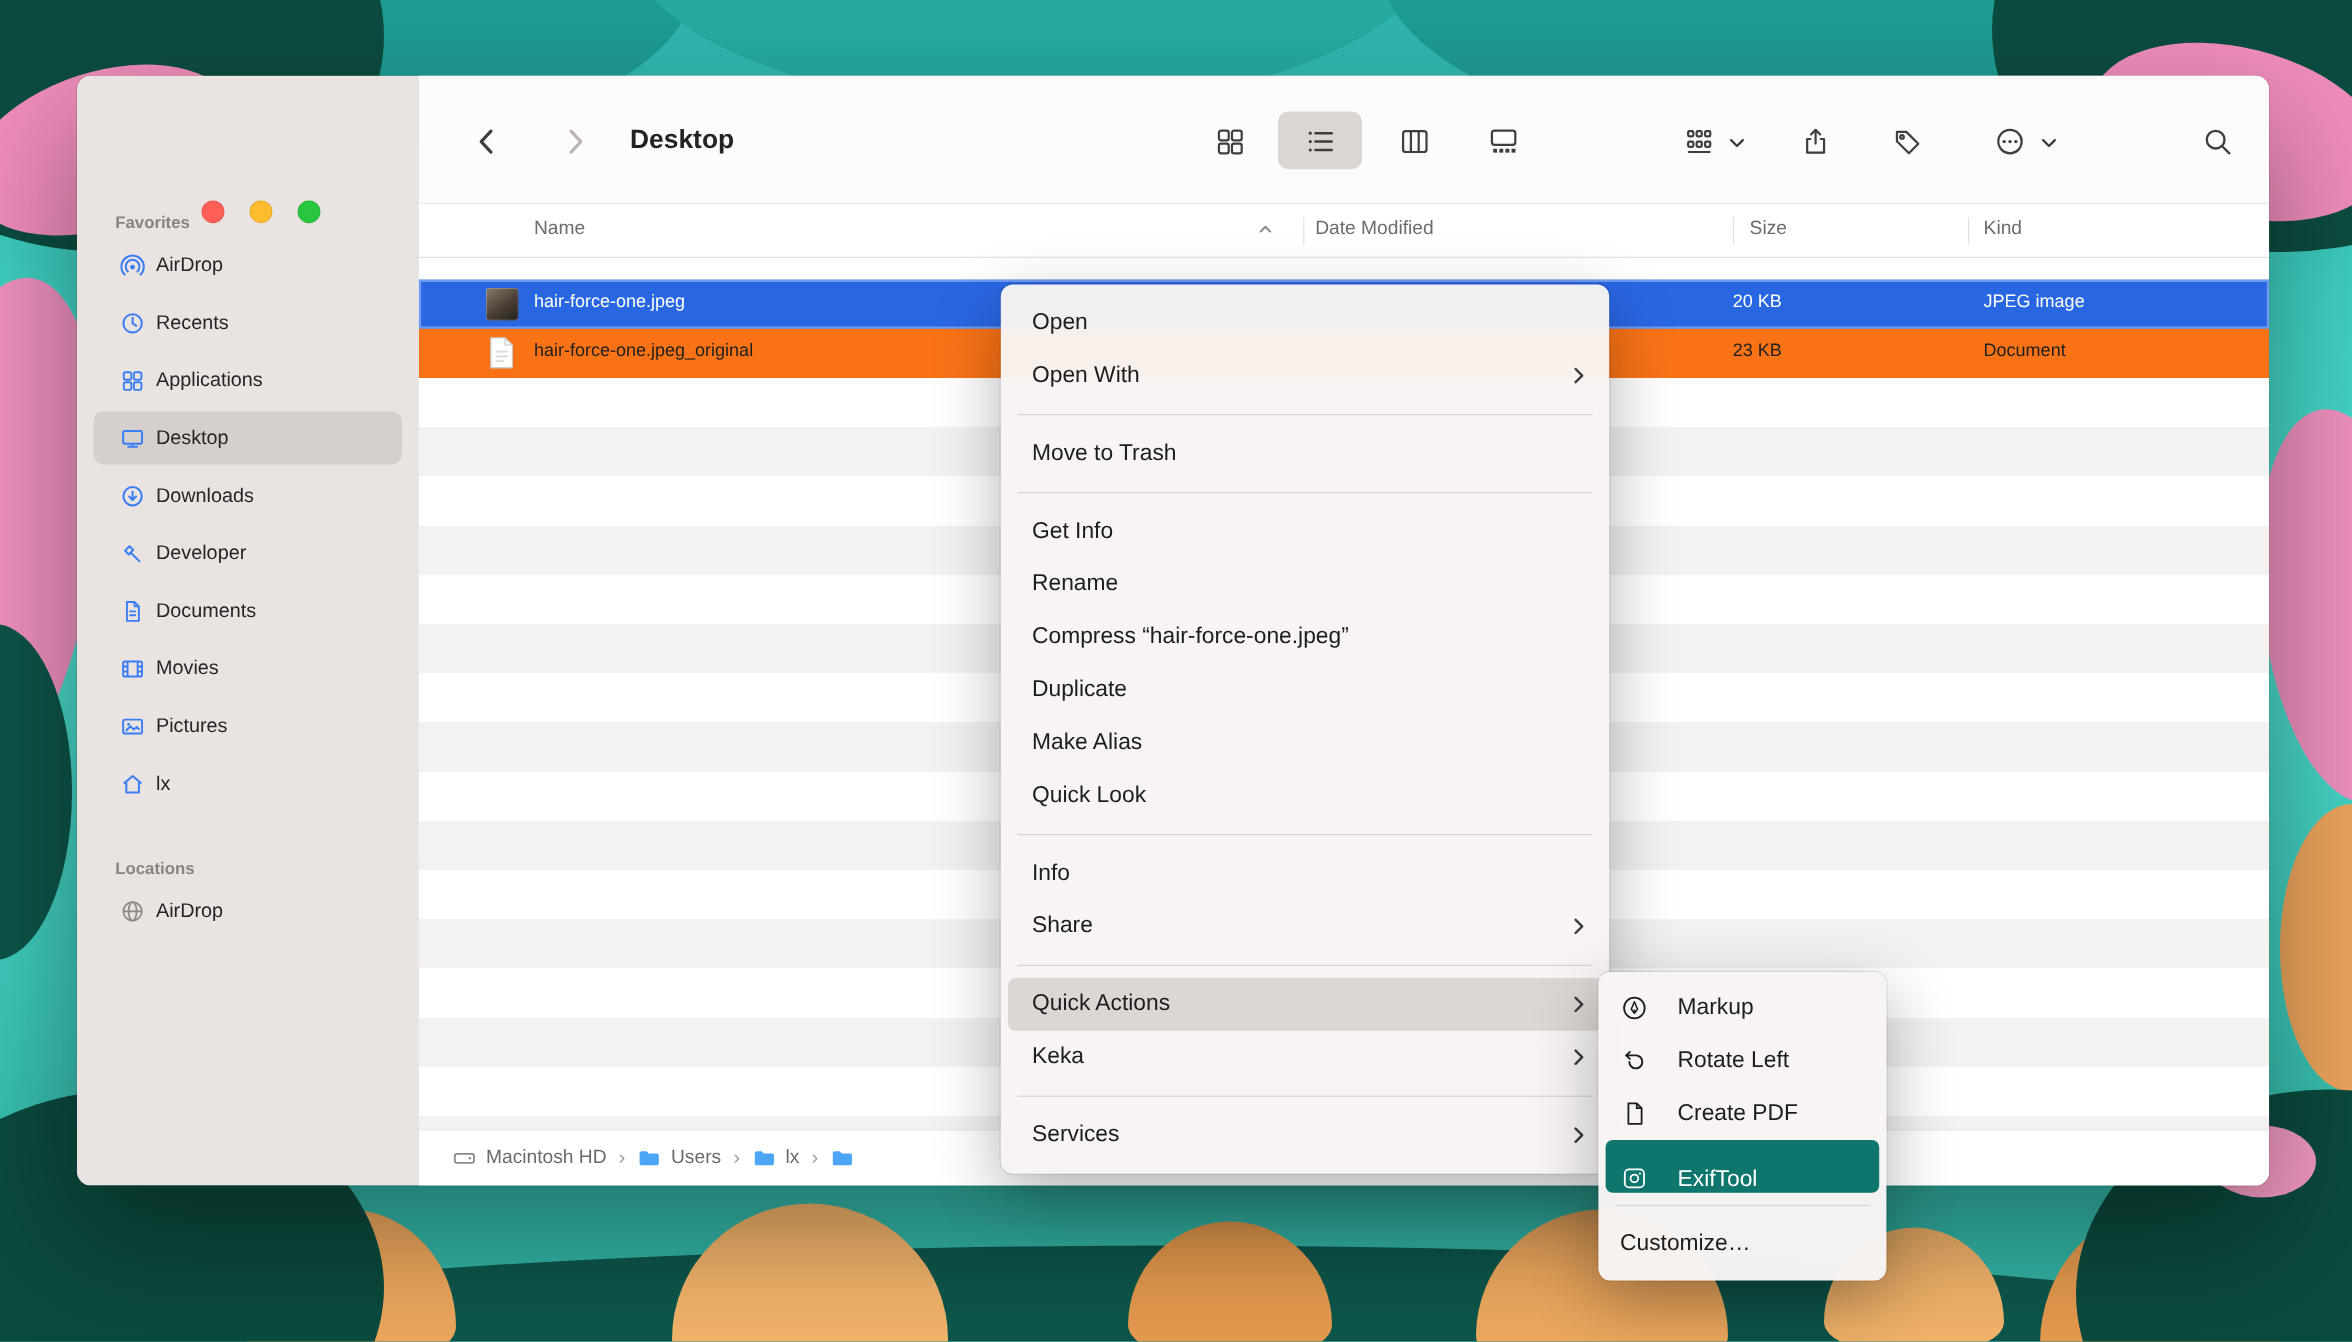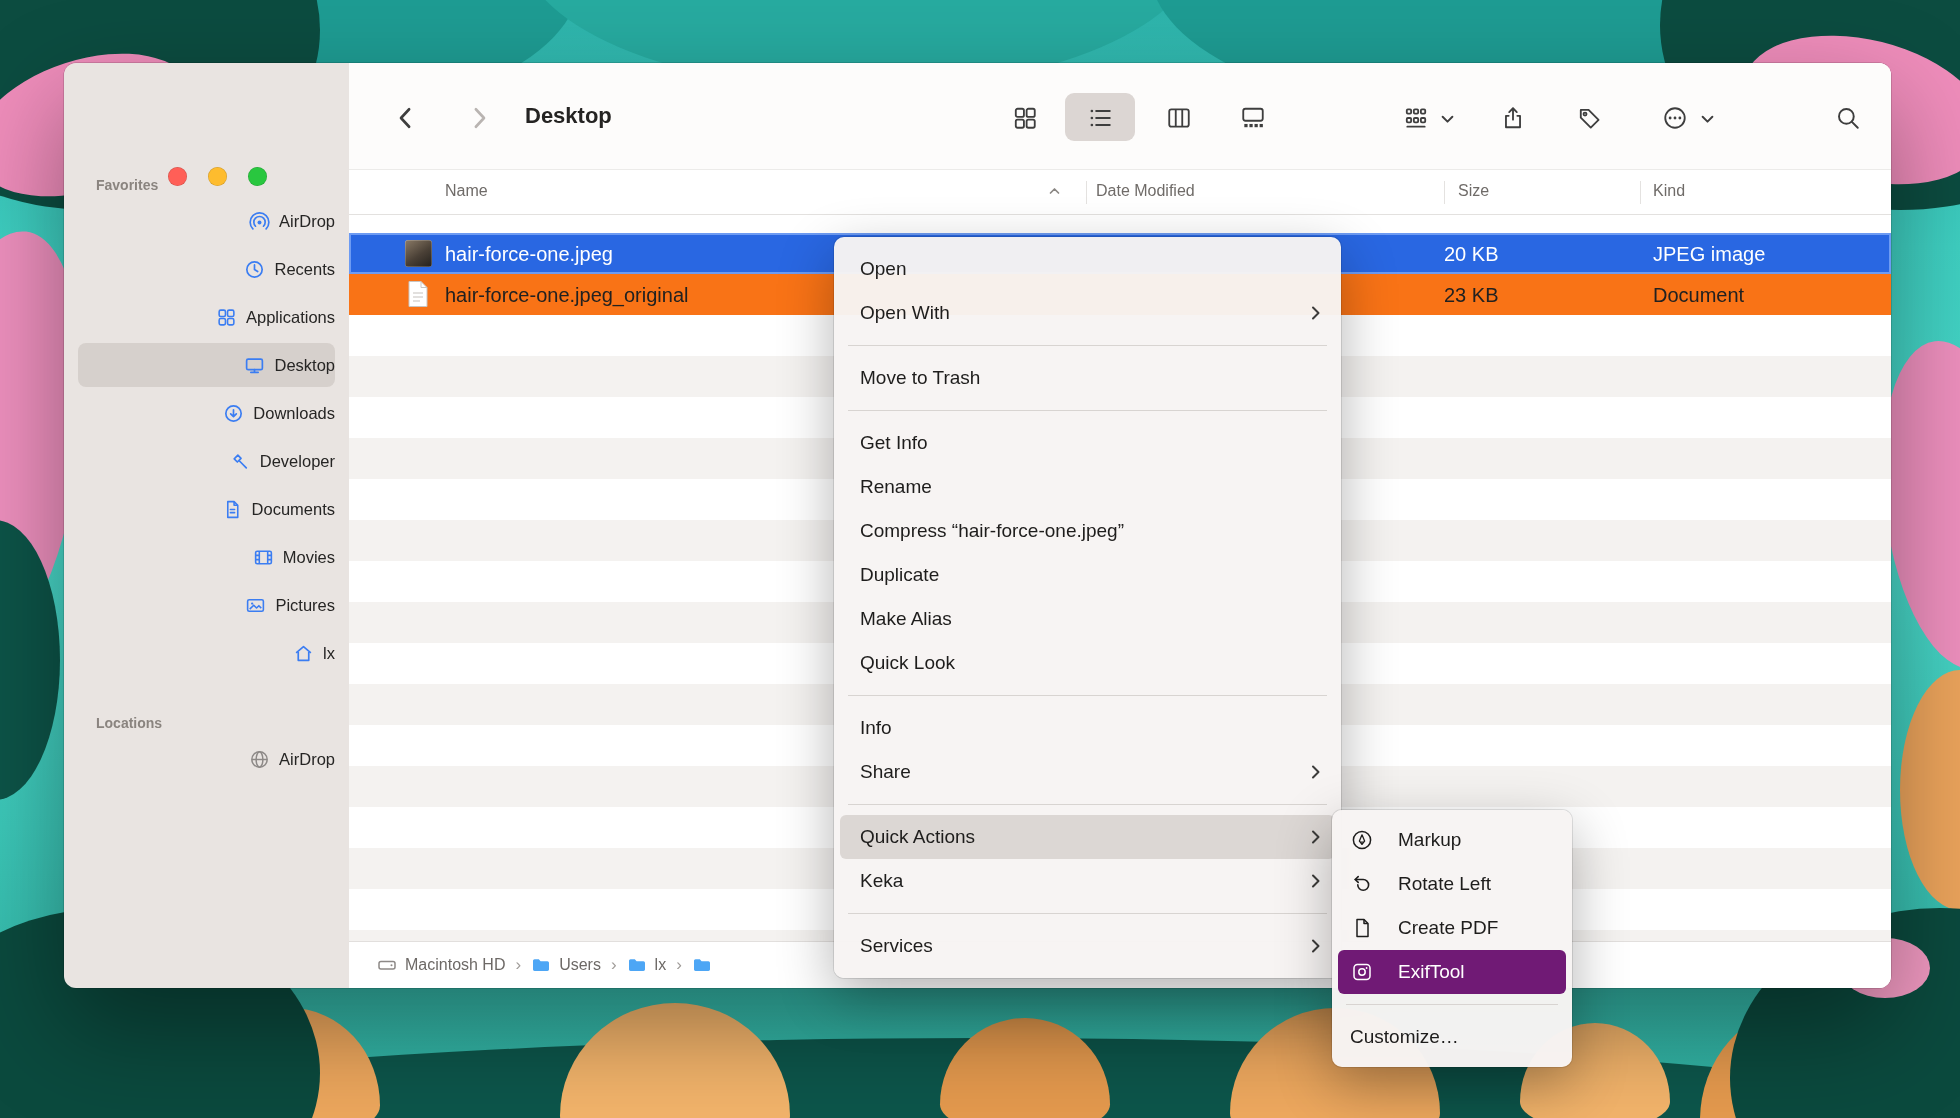--- a/index.html
+++ b/index.html
@@ -22,21 +22,21 @@
   .sidebar { width: 285px; flex: 0 0 285px; background: #e9e4e1; padding-top: 100px; position: relative; }
   .traffic { position: absolute; top: 104px; left: 104px; display: flex; gap: 21px; top: 104px; }
   .traffic { top: 104px; left: 104px; }
   .tl { width: 19px; height: 19px; border-radius: 50%; display: inline-block;
     box-shadow: inset 0 0 0 0.5px rgba(0,0,0,0.18); }
   .tl.red { background: #ff5f57; } .tl.yellow { background: #febc2e; } .tl.green { background: #29c73f; }
   .side-header { margin: 14px 0 6px 32px; font-size: 14px; font-weight: 700; color: #8a847f; }
   .side-header.second { margin-top: 40px; }
   .side-items { }
   .side-item { height: 44px; margin: 0 14px 4px 14px; border-radius: 8px; display: flex; align-items: center;
-    font-size: 16.5px; color: #262524; justify-content: flex-end; }
+    font-size: 16.5px; color: #262524; }
   .side-item.selected { background: #d6d0cc; }
   .sicon { width: 21px; height: 21px; margin-left: 22px; color: #3b7df2; display: inline-flex; }
   .sicon svg { width: 21px; height: 21px; }
   .side-item .slabel { margin-left: 9px; }
 
   
   .content { flex: 1; display: flex; flex-direction: column; background: #ffffff; position: relative; }
 
   
   .toolbar { height: 107px; position: relative; background: #fdfcfb; border-bottom: 1px solid #ecebe9; }
@@ -61,21 +61,21 @@
   .colheaders .hl { position: absolute; top: 12px; }
   .h-name { left: 96px; } .h-date { left: 747px; } .h-size { left: 1109px; } .h-kind { left: 1304px; }
   .sort-chev { position: absolute; left: 700px; top: 17px; color: #8a8683; }
   .hdiv { position: absolute; top: 11px; width: 1px; height: 23px; background: #e4e2e0; }
   .hd1 { left: 737px; } .hd2 { left: 1095px; } .hd3 { left: 1291px; }
 
   
   .rows { flex: 1; position: relative; background: #ffffff; overflow: hidden; }
   .stripes { position: absolute; left: 0; right: 0; top: 18px; bottom: 0;
     background: repeating-linear-gradient(180deg, #ffffff 0 41px, #f4f2f0 41px 82px); }
-  .row { position: absolute; left: 0; right: 0; height: 41px; font-size: 20px; color: #222120; }
+  .row { position: absolute; left: 0; right: 0; height: 41px; font-size: 15px; color: #222120; }
   .row-1 { top: 18px; background: #2967e2; color: #ffffff; box-shadow: inset 0 0 0 2px #6d9bf3; }
   .row-2 { top: 59px; background: #f97316; }
   .thumb { position: absolute; left: 56px; top: 7px; width: 27px; height: 27px; border-radius: 3px;
     background: linear-gradient(145deg, #8a7a66 0%, #4a4036 55%, #23201c 100%);
     box-shadow: inset 0 0 0 0.5px rgba(255,255,255,0.4); }
   .docicon { position: absolute; left: 58px; top: 6px; width: 22px; height: 28px; }
   .fname { position: absolute; left: 96px; top: 10px; }
   .fsize { position: absolute; left: 1095px; width: 176px; text-align: left; top: 10px; }
   .fkind { position: absolute; left: 1304px; top: 10px; }
 
@@ -95,21 +95,21 @@
   .ctx-item.highlighted { background: #dcd7d4; }
   .ctx-sep { height: 1px; background: #d8d4d1; margin: 10px 14px; }
   .chev-right { position: absolute; right: 14px; top: 14px; color: #3c3b3a; }
 
   
   .submenu { position: absolute; left: 1332px; top: 810px; width: 240px; padding: 8px 0;
     background: rgba(247,244,243,0.98); border-radius: 10px; z-index: 50;
     box-shadow: 0 18px 55px rgba(0,0,0,0.30), 0 0 0 1px rgba(0,0,0,0.10); }
   .qa-item { height: 44px; display: flex; align-items: center; margin: 0 6px; padding: 0 12px;
     border-radius: 6px; font-size: 19px; color: #1e1d1c; gap: 24px; }
-  .qa-item.selected { background: #701a75; color: #ffffff; }
+  .qa-item.selected { background: #0f766e; color: #ffffff; align-items: flex-end; }
   .qa-icon { width: 24px; height: 24px; display: inline-flex; flex: 0 0 24px; }
   .qa-icon svg { width: 24px; height: 24px; }
   .qa-sep { height: 1px; background: #d8d4d1; margin: 10px 14px; }
 
   svg { display: block; }
 </style>
 </head>
 <body>
 
 <div class="wallpaper">

